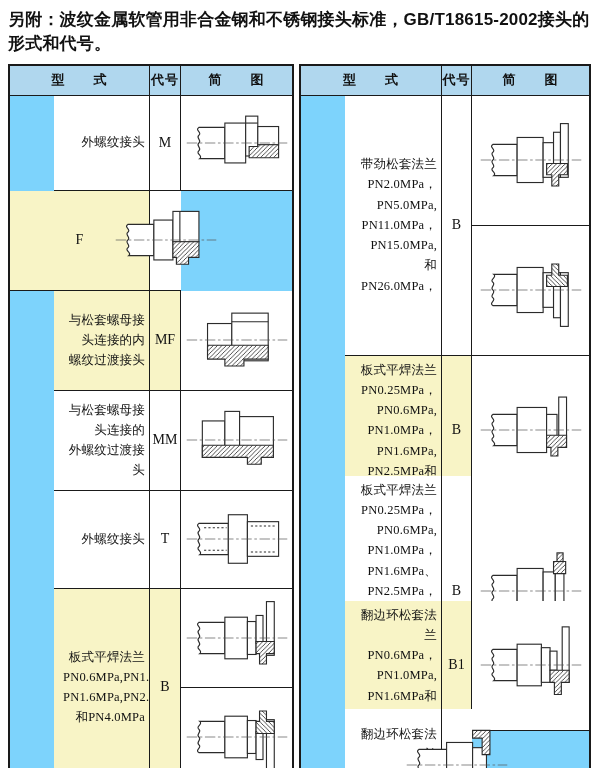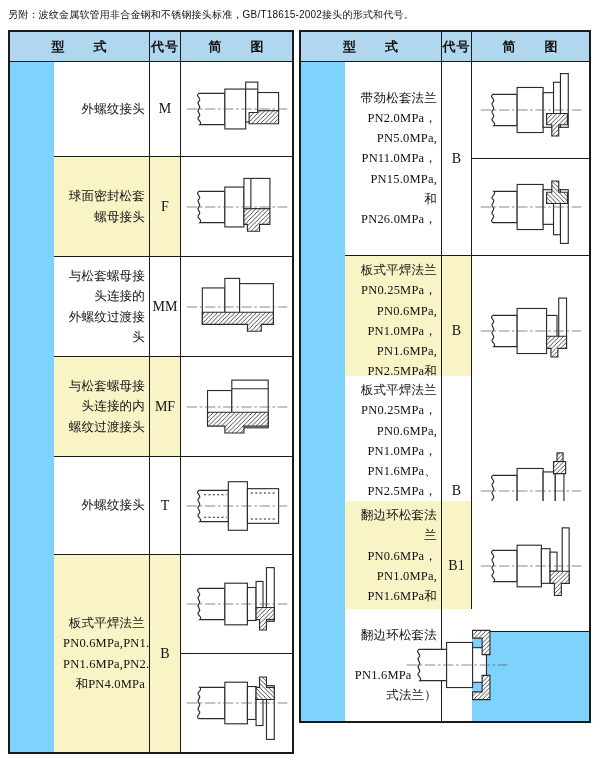--- a/index.html
+++ b/index.html
@@ -10,21 +10,21 @@
   *{box-sizing:border-box;margin:0;padding:0;}
   html,body{background:#fff;}
   body{
     width:600px;height:768px;overflow:hidden;
     font-family:"Liberation Serif","DejaVu Serif",serif;
     color:#111;
   }
   .page{padding:6px 6px 0 8px;}
   .doc-title{
     font-family:"Liberation Sans","DejaVu Sans",sans-serif;
-    font-weight:normal;font-size:10px;line-height:1.4;
+    font-weight:bold;font-size:17px;line-height:1.4;
     margin:2px 0 8px 0;letter-spacing:.2px;
   }
   .tables{display:flex;align-items:flex-start;}
   .tbl{border:2px solid var(--border);background:#7dd3fc;text-align:right;}
   .tbl-left{margin-right:5px;}
   .hrow,.brow{display:grid;}
   .tbl-left .hrow,.tbl-left .brow{grid-template-columns:140px 31px 111px;}
   .tbl-right .hrow,.tbl-right .brow{grid-template-columns:141px 30px 117px;}
   .hrow{height:30px;}
   .hcell{
@@ -101,69 +101,68 @@
                   <rect x="84" y="27" width="24" height="21"></rect>
                   <path d="M74 50 h10 v-2 h24 v15 h-34 z" fill="url(#hatch)"></path>
                 </g>
                 <line x1="2" y1="46" x2="118" y2="46" stroke="#555" stroke-width="0.8" stroke-dasharray="12 3 3 3"></line>
               </svg>
             </div>
         </div>
       </div>
 
       <div class="brow hl" style="height:100px">
-        <div class="cell type">球面密封松套螺母接头</div>
         <div class="cell code">F</div>
         <div class="cell diag">
           <div class="dwrap">
               <svg viewBox="0 0 120 92" xmlns="http://www.w3.org/2000/svg">
                 <g fill="#fff" stroke="#2b2b2b" stroke-width="1.3" stroke-linejoin="miter">
                   <path d="M46 28 H16 c-5 3 4 6 0 9 c-4 3 4 6 0 9 c-4 3 4 6 0 9 c-4 3 5 6 1 9 H46 Z"></path>
                   <rect x="46" y="23" width="22" height="46"></rect>
                   <rect x="68" y="13" width="30" height="35"></rect>
                   <line x1="76" y1="13" x2="76" y2="48"></line>
                   <path d="M68 48 h30 v18 h-12 v8 h-14 v-8 h-4 z" fill="url(#hatch)"></path>
                 </g>
                 <line x1="2" y1="46" x2="118" y2="46" stroke="#555" stroke-width="0.8" stroke-dasharray="12 3 3 3"></line>
               </svg>
             </div>
         </div>
       </div>
 
+      <div class="brow hl" style="height:100px">
+        <div class="cell type">与松套螺母接头连接的内
+螺纹过渡接头</div>
+        <div class="cell code">MF</div>
+        <div class="cell diag">
+          <div class="dwrap tall">
+              <svg viewBox="0 0 120 92" xmlns="http://www.w3.org/2000/svg">
+                <g fill="#fff" stroke="#2b2b2b" stroke-width="1.3" stroke-linejoin="miter">
+                  <rect x="26" y="27" width="28" height="38"></rect>
+                  <rect x="54" y="15" width="42" height="55"></rect>
+                  <line x1="54" y1="25" x2="96" y2="25"></line>
+                  <path d="M26 52 h70 v16 h-28 v8 h-22 v-8 h-20 z" fill="url(#hatch)"></path>
+                </g>
+                <line x1="2" y1="46" x2="118" y2="46" stroke="#555" stroke-width="0.8" stroke-dasharray="12 3 3 3"></line>
+              </svg>
+            </div>
+        </div>
+      </div>
+
       <div class="brow" style="height:100px">
         <div class="cell type">与松套螺母接头连接的
 外螺纹过渡接头</div>
         <div class="cell code">MM</div>
         <div class="cell diag">
           <div class="dwrap tall">
               <svg viewBox="0 0 120 92" xmlns="http://www.w3.org/2000/svg">
                 <g fill="#fff" stroke="#2b2b2b" stroke-width="1.3" stroke-linejoin="miter">
                   <rect x="20" y="24" width="26" height="42"></rect>
                   <rect x="46" y="13" width="17" height="53"></rect>
                   <rect x="63" y="19" width="39" height="47"></rect>
                   <path d="M20 52 h82 v14 h-14 v8 h-16 v-8 h-52 z" fill="url(#hatch)"></path>
-                </g>
-                <line x1="2" y1="46" x2="118" y2="46" stroke="#555" stroke-width="0.8" stroke-dasharray="12 3 3 3"></line>
-              </svg>
-            </div>
-        </div>
-      </div>
-
-      <div class="brow hl" style="height:100px">
-        <div class="cell type">与松套螺母接头连接的内
-螺纹过渡接头</div>
-        <div class="cell code">MF</div>
-        <div class="cell diag">
-          <div class="dwrap tall">
-              <svg viewBox="0 0 120 92" xmlns="http://www.w3.org/2000/svg">
-                <g fill="#fff" stroke="#2b2b2b" stroke-width="1.3" stroke-linejoin="miter">
-                  <rect x="26" y="27" width="28" height="38"></rect>
-                  <rect x="54" y="15" width="42" height="55"></rect>
-                  <line x1="54" y1="25" x2="96" y2="25"></line>
-                  <path d="M26 52 h70 v16 h-28 v8 h-22 v-8 h-20 z" fill="url(#hatch)"></path>
                 </g>
                 <line x1="2" y1="46" x2="118" y2="46" stroke="#555" stroke-width="0.8" stroke-dasharray="12 3 3 3"></line>
               </svg>
             </div>
         </div>
       </div>
 
       <div class="brow" style="height:98px">
         <div class="cell type">外螺纹接头</div>
         <div class="cell code">T</div>
@@ -224,21 +223,21 @@
       </div>
     </div>
 
     <div class="tbl tbl-right">
       <div class="hrow">
         <div class="hcell">型　　式</div>
         <div class="hcell">代号</div>
         <div class="hcell">简　　图</div>
       </div>
 
-      <div class="brow" style="height:194px">
+      <div class="brow" style="height:260px">
         <div class="cell type">带劲松套法兰
 PN2.0MPa，PN5.0MPa,
 PN11.0MPa，PN15.0MPa,
 和PN26.0MPa，</div>
         <div class="cell code">B</div>
         <div class="cell diag split">
           <div class="dwrap sub1">
               <svg viewBox="0 0 120 92" xmlns="http://www.w3.org/2000/svg">
                 <g fill="#fff" stroke="#2b2b2b" stroke-width="1.3" stroke-linejoin="miter">
                   <path d="M44 28 H16 c-5 3 4 6 0 9 c-4 3 4 6 0 9 c-4 3 4 6 0 9 c-4 3 5 6 1 9 H44 Z"></path>

